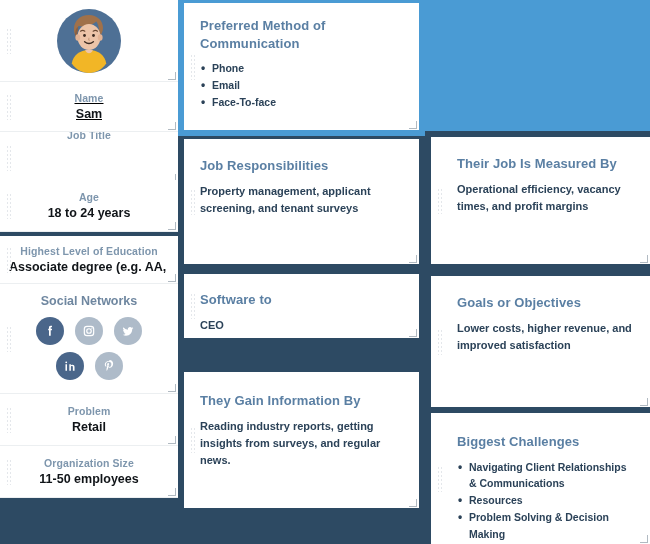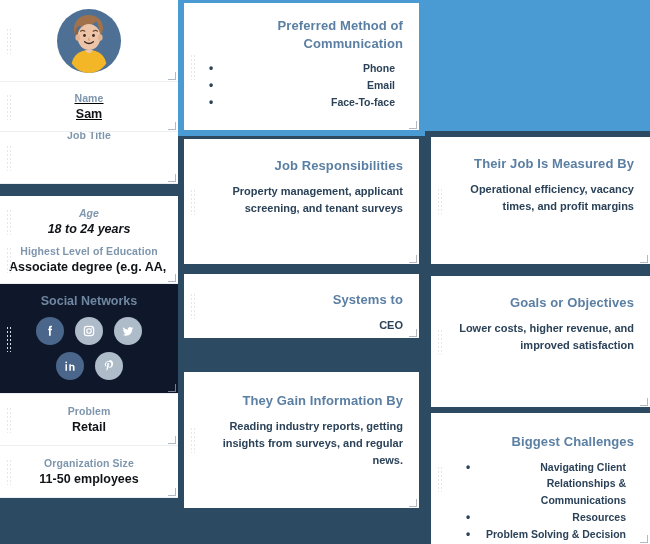--- a/index.html
+++ b/index.html
@@ -82,51 +82,51 @@
     max-width: 160px;
   }
 
   
   .avatar-card { left:0; top:0; width:178px; height:82px;
     display:flex; align-items:center; justify-content:center;
     border-bottom: 1px solid #eceff1; }
   .avatar { width: 68px; height: 68px; display:block; }
 
   
-  .social-card { left:0; width:178px; background:#0f172a;
+  .social-card { left:0; width:178px; background:#ffffff;
     border-bottom:1px solid #eceff1; }
   .social-title {
     font-size: 12.5px; color:#6f87a0; font-weight:700;
     text-align:center; padding-top:10px;
   }
   .social-rows { display:flex; flex-direction:column; align-items:center;
     gap:7px; margin-top:9px; }
   .social-row { display:flex; gap:11px; justify-content:center; }
   .sicon {
     width: 28px; height: 28px; border-radius: 50%;
     display:flex; align-items:center; justify-content:center;
     color:#fff;
   }
   .sicon.on  { background:#4a668a; }
   .sicon.off { background:#aebbc9; }
   .sicon svg { display:block; }
 
   
   .content-card { padding: 0 0 0 0; }
-  .c-inner { padding: 14px 16px 10px 16px; text-align: right; }
+  .c-inner { padding: 14px 16px 10px 16px; }
   .c-title {
     font-size: 13px; font-weight: 700; color: #5a7fa3;
     line-height: 1.35; margin-bottom: 8px;
     letter-spacing: .1px;
   }
   .c-text {
     font-size: 11px; color: #2b4258; line-height: 1.55;
     font-weight: 600;
   }
-  ul.c-list { list-style: none; margin: 8px; padding: 0; }
+  ul.c-list { list-style: none; margin: 0; padding: 0; }
   ul.c-list li {
     font-size: 10.5px; color:#2b4258; line-height:1.6;
     font-weight:600; position: relative; padding-left: 12px;
   }
   ul.c-list li:before {
     content:"\2022"; position:absolute; left:1px; top:-1px;
     font-size: 12px; color:#2b4258;
   }
 </style>
 </head>
@@ -164,21 +164,21 @@
     <div class="resize-grip"></div>
   </div>
 
   <div class="card field-card" style="top:132px;height:52px;gap:42px;">
     <div class="drag-handle"></div>
     <div class="field-label">Job Title</div>
     <div class="field-value">Property manager</div>
     <div class="resize-grip"></div>
   </div>
 
-  <div class="card field-card" style="top:196px;height:52px;font-style:italic;">
+  <div class="card field-card" style="top:180px;height:52px;">
     <div class="drag-handle"></div>
     <div class="field-label">Age</div>
     <div class="field-value">18 to 24 years</div>
     <div class="resize-grip"></div>
   </div>
 
   <div class="card field-card" style="top:236px;height:48px;">
     <div class="drag-handle"></div>
     <div class="field-label">Highest Level of Education</div>
     <div class="field-value">Associate degree (e.g. AA, .</div>
@@ -256,21 +256,21 @@
     <div class="c-inner" style="padding-top:18px;">
       <div class="c-title">Job Responsibilities</div>
       <div class="c-text">Property management, applicant screening, and tenant surveys</div>
     </div>
     <div class="resize-grip"></div>
   </div>
 
   <div class="card content-card" style="left:184px;top:274px;width:235px;height:64px;">
     <div class="drag-handle"></div>
     <div class="c-inner" style="padding-top:17px;">
-      <div class="c-title">Systems to</div>
+      <div class="c-title">Software to</div>
       <div class="c-text">CEO</div>
     </div>
     <div class="resize-grip"></div>
   </div>
 
   <div class="card content-card" style="left:184px;top:344px;width:235px;height:136px;margin-top:28px;">
     <div class="drag-handle"></div>
     <div class="c-inner" style="padding-top:20px;">
       <div class="c-title">They Gain Information By</div>
       <div class="c-text">Reading industry reports, getting insights from surveys, and regular news.</div>

